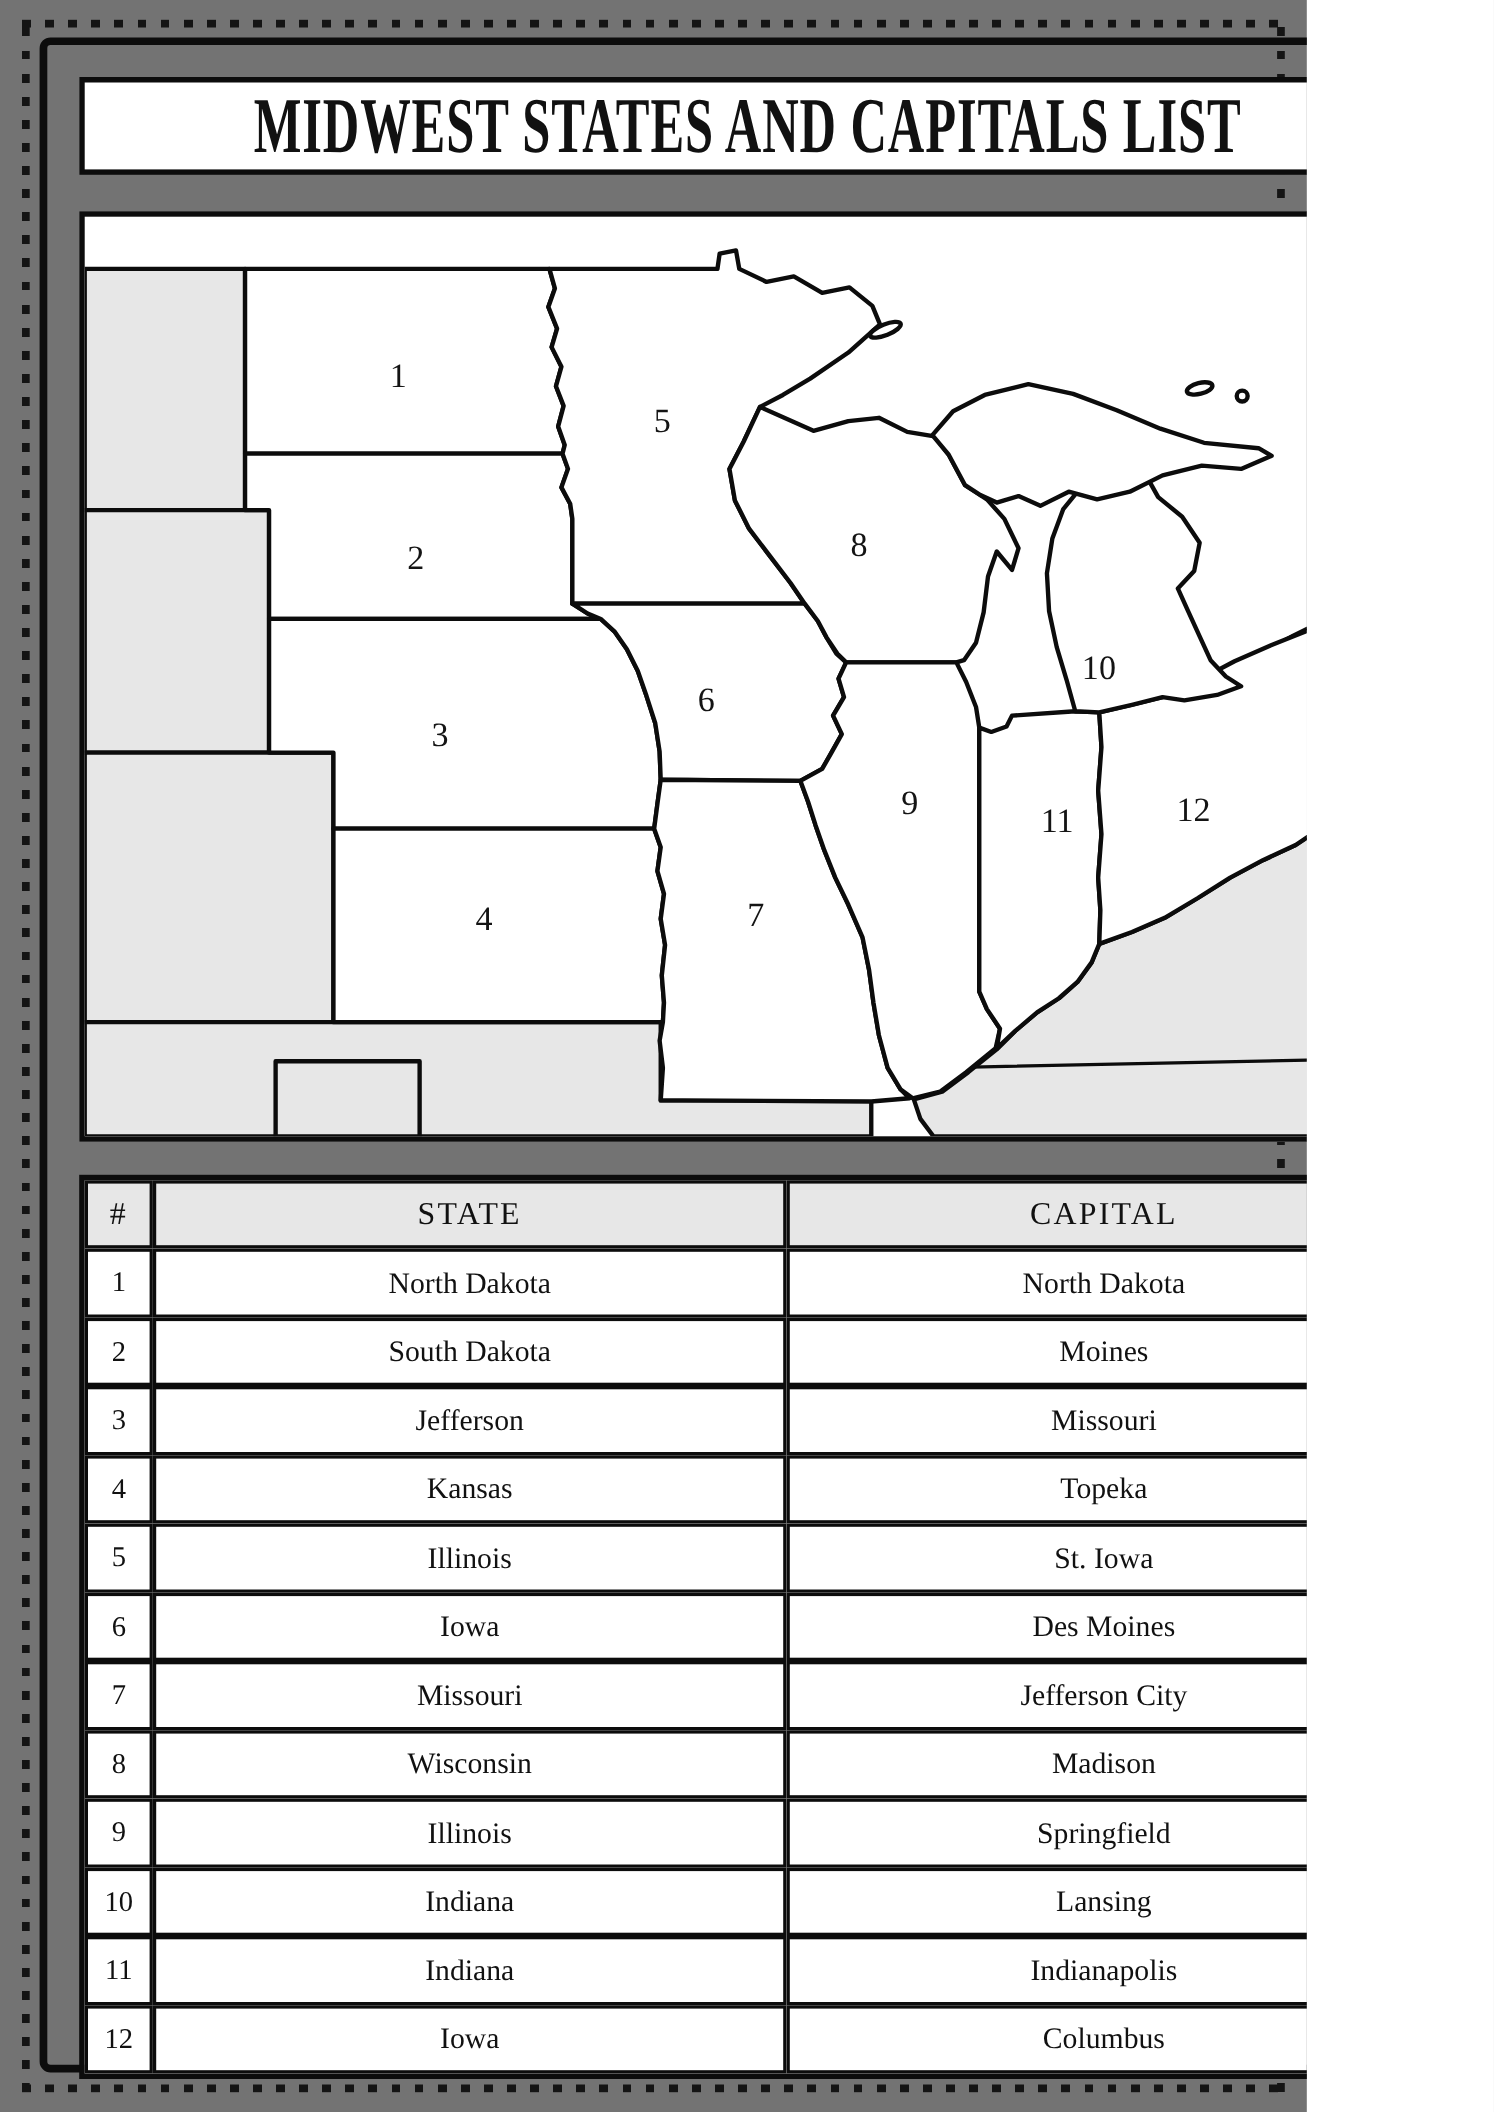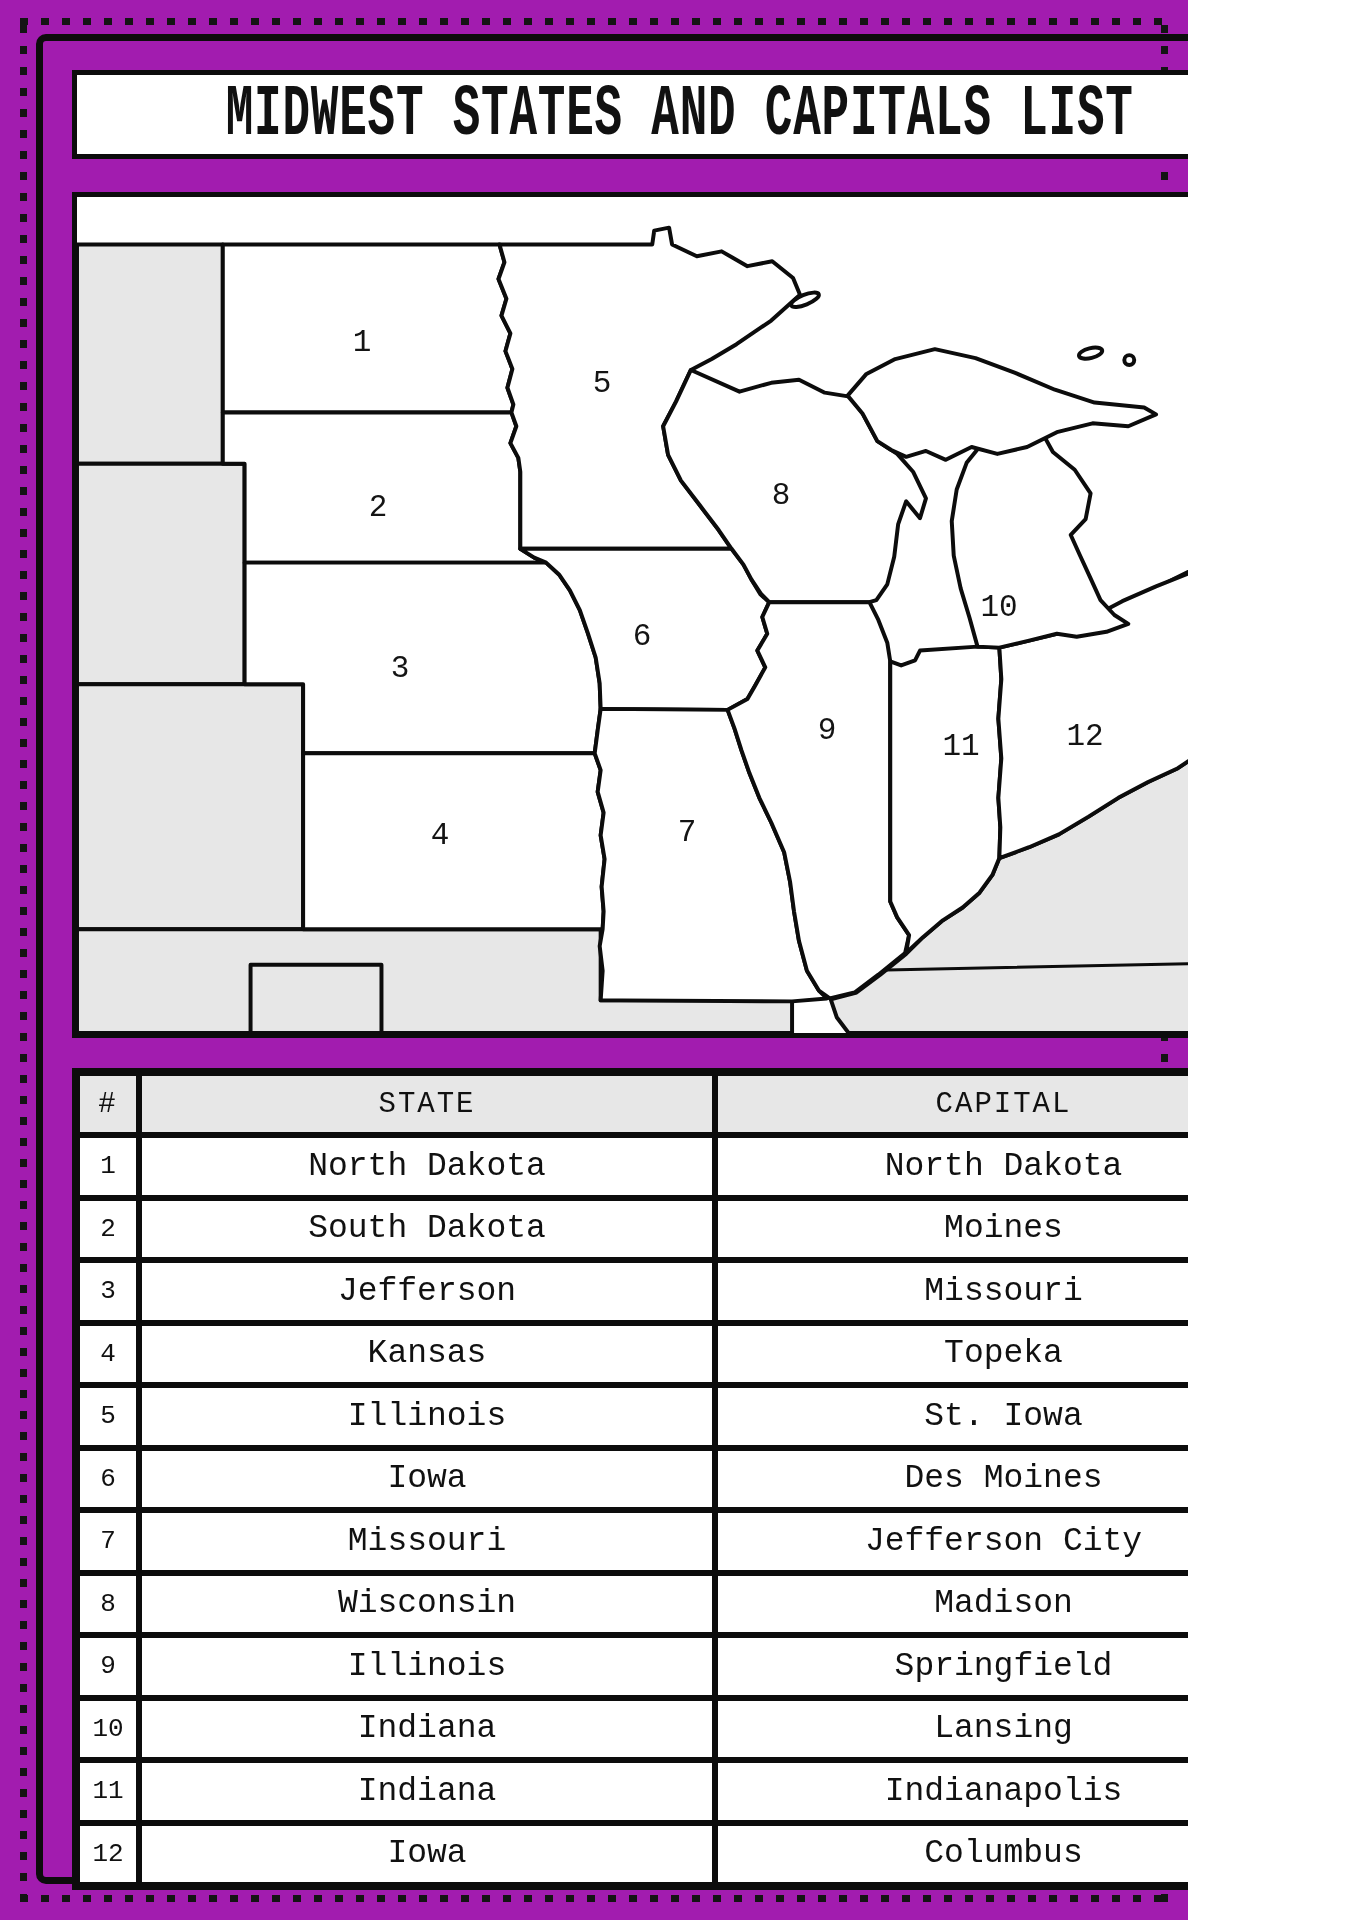--- a/index.html
+++ b/index.html
@@ -1,17 +1,17 @@
 <!DOCTYPE html>
 <html><head>
 <meta charset="utf-8">
 <style>
   html,body{margin:0;padding:0;background:#ffffff;}
-  .page{position:relative;width:1188px;height:1920px;background:#a21caf;overflow:hidden;
-        font-family:Liberation Mono, monospace;color:#111;}
+  .page{position:relative;width:1188px;height:1920px;background:#737373;overflow:hidden;
+        font-family:Liberation Serif, serif;color:#111;}
   
   .dotted-frame{position:absolute;left:20px;top:18px;right:20px;bottom:18px;
     background-image:
       repeating-linear-gradient(90deg,#141414 0 8px,transparent 8px 21px),
       repeating-linear-gradient(90deg,#141414 0 8px,transparent 8px 21px),
       repeating-linear-gradient(0deg,#141414 0 8px,transparent 8px 21px),
       repeating-linear-gradient(0deg,#141414 0 8px,transparent 8px 21px);
     background-size:100% 7px,100% 7px,7px 100%,7px 100%;
     background-position:0 0,0 100%,0 0,100% 0;
     background-repeat:no-repeat;}
@@ -31,21 +31,21 @@
   .map-labels{position:absolute;inset:0;}
   .map-num{position:absolute;transform:translate(-50%,-50%);font-size:31px;color:#141414;}
   
   .table-wrap{position:absolute;left:72px;top:1068px;width:1215px;height:778px;box-sizing:border-box;}
   table.caps{width:100%;height:100%;border-collapse:separate;border-spacing:0;table-layout:fixed;
     border:5px solid #0c0c0c;box-sizing:border-box;}
   table.caps th,table.caps td{border:3px solid #0c0c0c;text-align:center;vertical-align:middle;
     padding:0;overflow:hidden;white-space:nowrap;}
   table.caps thead th{background:#e7e7e7;font-size:29px;font-weight:400;height:56px;
     letter-spacing:2px;}
-  table.caps tbody td{font-size:33px;height:56.5px;background:#fff;}
+  table.caps tbody td{font-size:27px;height:56.5px;background:#fff;}
   table.caps tbody td.numcell{font-size:26px;}
 </style>
 </head>
 <body>
 
 <div class="page">
   <div class="dotted-frame"></div>
   <div class="solid-frame"></div>
 
   <div class="title-box">

